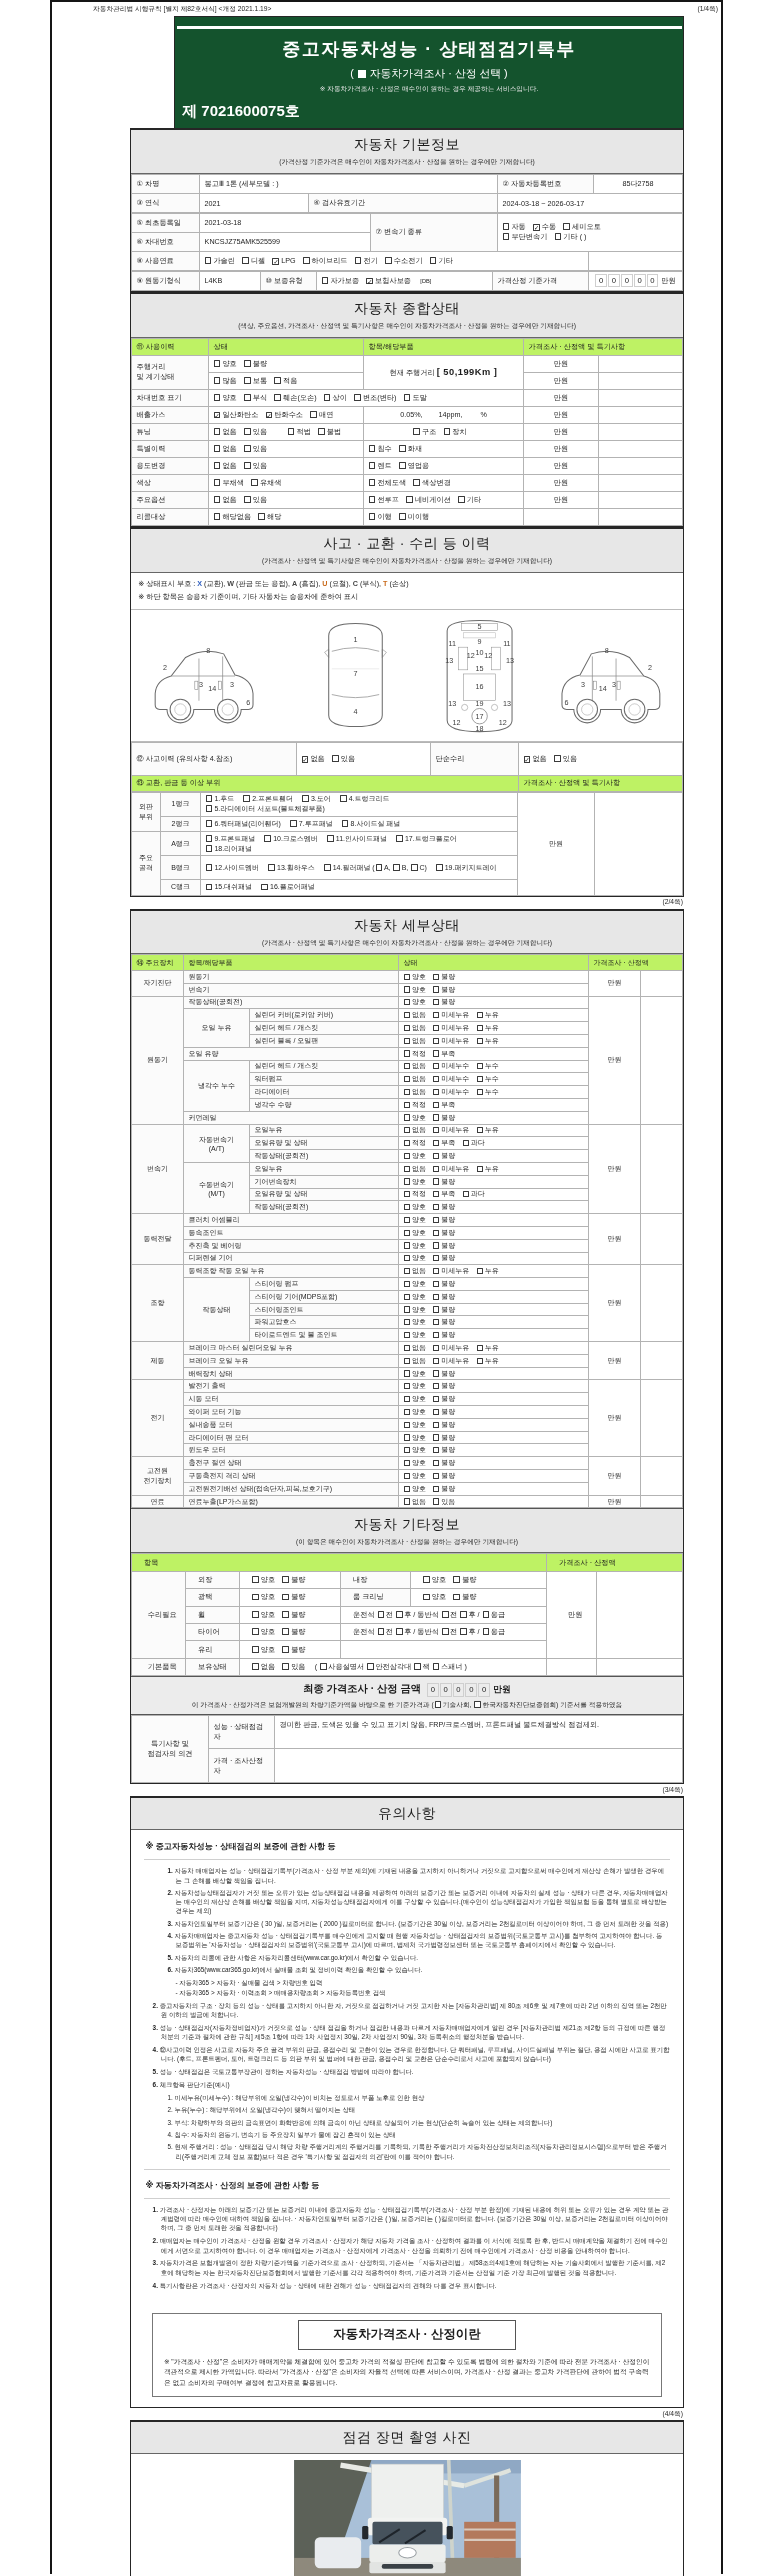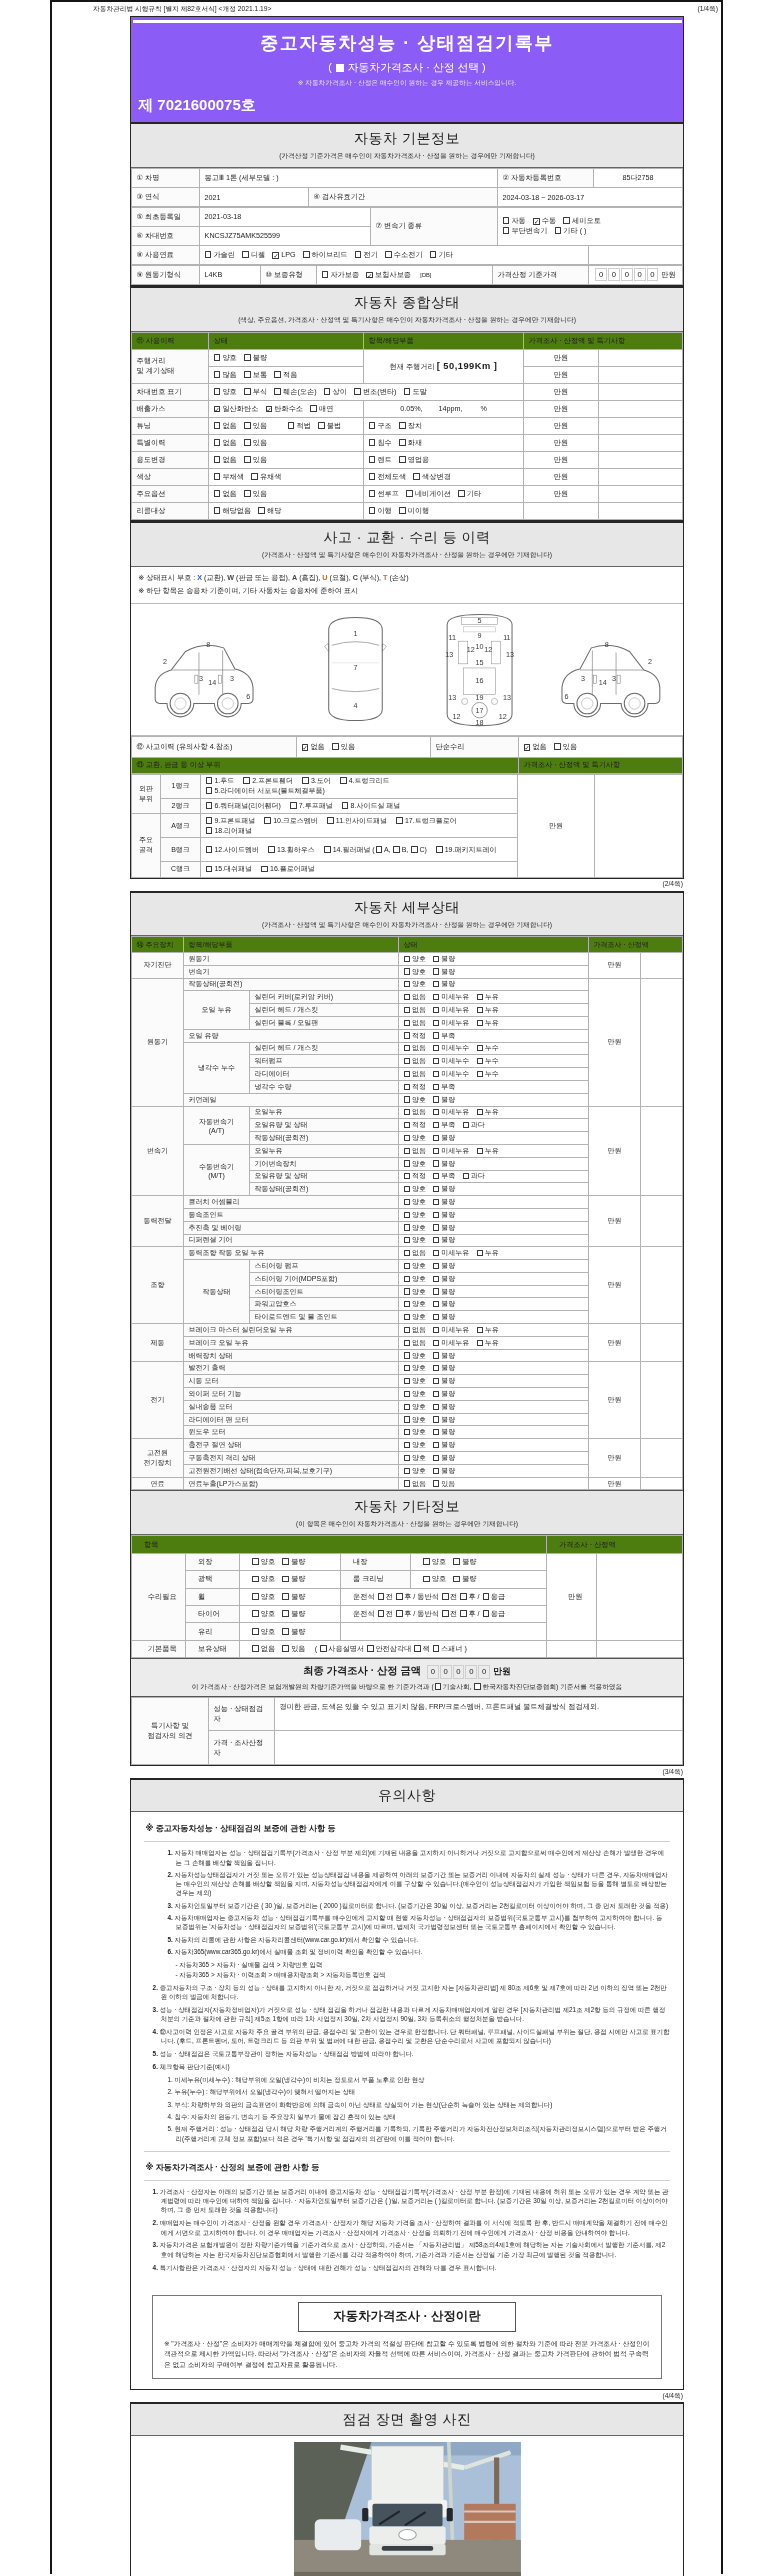--- a/index.html
+++ b/index.html
@@ -3,42 +3,42 @@
 <meta charset="utf-8">
 <style>
   html,body{margin:0;padding:0;}
   body{width:773px;height:2576px;background:#ffffff;position:relative;overflow:hidden;
        font-family:"Liberation Sans","DejaVu Sans",sans-serif;color:#1c1c1c;}
   .sheet{position:absolute;left:50px;top:0;width:673px;height:2574px;box-sizing:border-box;
          border-left:2.1px solid #151515;border-right:2.1px solid #151515;border-top:2.1px solid #151515;}
   .reg-row{display:flex;justify-content:space-between;font-size:6.7px;color:#222;padding:2.6px 3.1px 2.1px 41px;}
   .content{width:554px;margin-left:78px;}
   
-  .titleblock{background:#8b5cf6;color:#fff;text-align:center;padding-top:3px;border:1.5px solid #262626;border-bottom:0;}
+  .titleblock{background:#14532d;color:#fff;text-align:center;padding-top:9px;border:1.5px solid #262626;border-bottom:0;margin-left:44px;}
   .stripe{height:3.1px;background:#fff;margin:0 1.5px 8.2px 1.5px;}
   .main-title{font-size:18px;letter-spacing:1.5px;font-weight:bold;}
   .opt-line{font-size:10.8px;margin-top:6.2px;}
   .wbox{display:inline-block;width:7.7px;height:7.7px;background:#fff;margin:0 4.1px;vertical-align:-0.5px;}
   .svc-note{font-size:6.7px;color:#e9e9e9;margin-top:4.1px;}
   .doc-no{text-align:left;font-size:15px;font-weight:bold;padding:8.2px 7.2px 6.2px 7.2px;}
   
   .sec{border:1.5px solid #262626;background:#fff;}
   .sec{border-top-width:2.6px;}
   .band{background:#e7e7e7;border-bottom:1px solid #666;text-align:center;padding:6.7px 0 5.7px 0;}
   .band .bt{font-size:14px;letter-spacing:0.5px;}
   .band .bn{font-size:6.7px;margin-top:3.6px;color:#222;}
   .pgmark{text-align:right;font-size:6.7px;padding:1.5px 1px 1.5px 0;color:#222;}
   
   table{border-collapse:collapse;width:100%;table-layout:fixed;}
   td,th{border:0.5px solid #b3b3b3;font-size:7.2px;padding:1px 4.6px;vertical-align:middle;background:#fff;
         overflow:hidden;text-align:left;font-weight:normal;}
-  th{background:#4d7c0f;}
+  th{background:#bef264;}
   .lab{background:#fbfbfb;}
   .c{text-align:center;}
-  .r{text-align:left;}
+  .r{text-align:center;}
   .pre{white-space:pre;}
   .ftab td{height:16px;}
   .ftab + .ftab{margin-top:-0.5px;}
   .stab td,.stab th{height:14px;}
   .dtab td,.dtab th{height:10.8px;padding:0.5px 4.6px;font-size:7px;}
   .mtab td,.mtab th{height:14.4px;padding-left:12px;}
   .rtab td{font-size:7px;}
   
   .cb{display:inline-block;width:6.7px;height:6.7px;border:1px solid #3a3a3a;border-radius:0.5px;margin-right:2.1px;
       vertical-align:-1px;text-align:center;font-size:6.2px;line-height:6.7px;font-weight:bold;background:#fff;color:#111;box-sizing:border-box;}
@@ -368,21 +368,21 @@
           </svg></div>
       <div id="accident-rows">
           <table>
             <colgroup>
               <col style="width:165px">
               <col style="width:134px">
               <col style="width:88px">
               <col>
             </colgroup>
             <tbody>
-              <tr style="height:21px">
+              <tr style="height:33px">
                 <td class="lab">⑫ 사고이력 (유의사항 4.참조)</td>
                 <td><span class="opt"><span class="cb on">✓</span><span class="cbl">없음</span></span><span class="opt"><span class="cb"></span><span class="cbl">있음</span></span></td>
                 <td class="lab">단순수리</td>
                 <td><span class="opt"><span class="cb on">✓</span><span class="cbl">없음</span></span><span class="opt"><span class="cb"></span><span class="cbl">있음</span></span></td>
               </tr>
               <tr style="height:15.5px">
                 <th colspan="3">⑬ 교환, 판금 등 이상 부위</th>
                 <th>가격조사 · 산정액 및 특기사항</th>
               </tr>
             </tbody>

